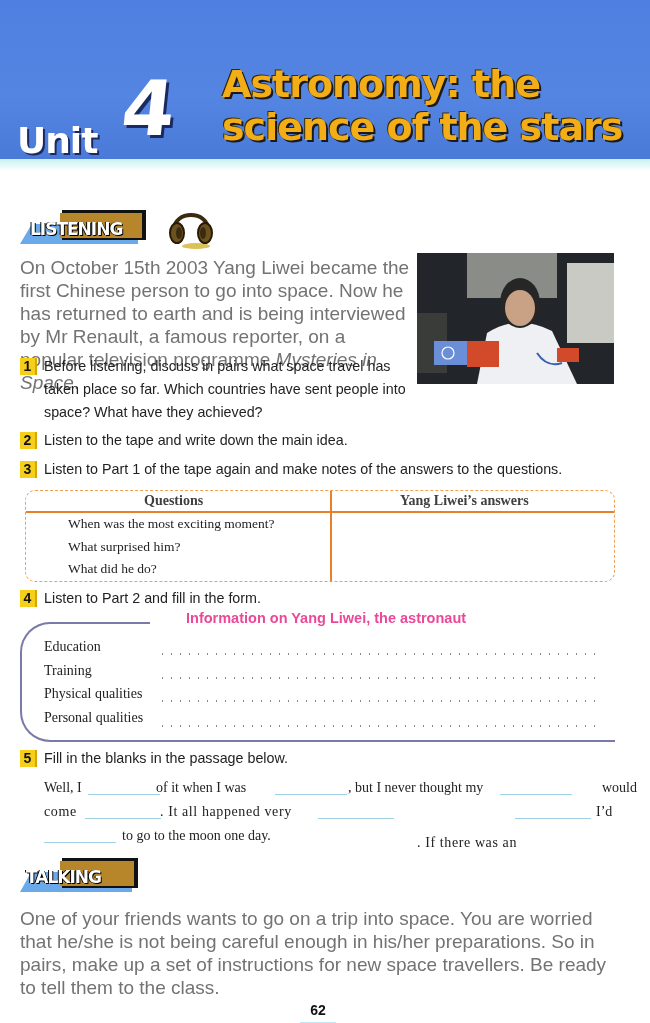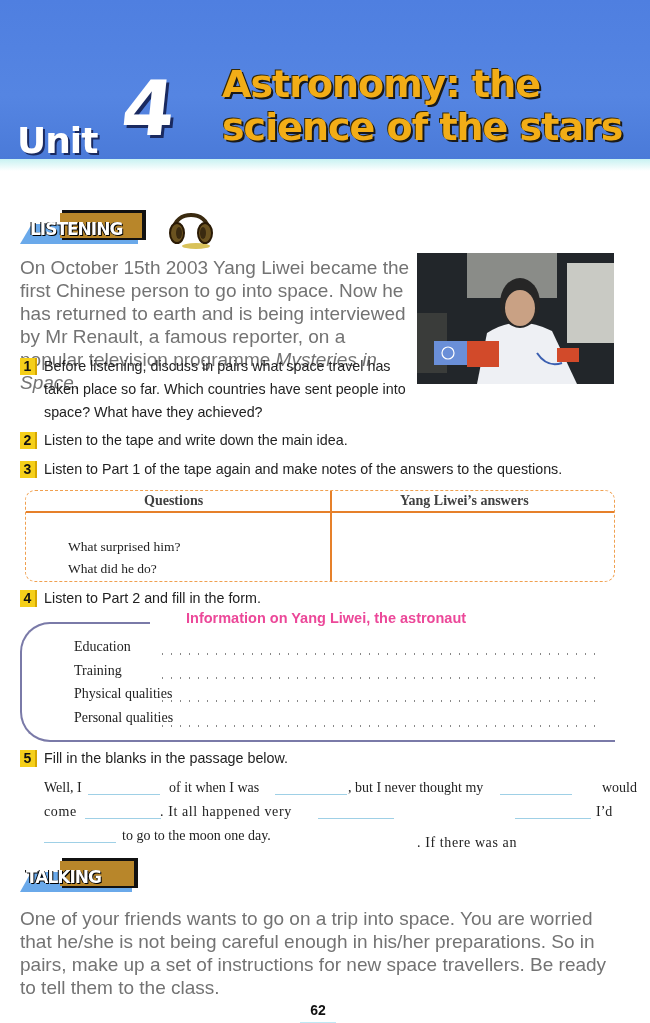--- a/index.html
+++ b/index.html
@@ -30,21 +30,21 @@
 
   .q-table { position:absolute; left:25px; top:490px; width:588px; height:90px; border:1.5px dashed #f0a050; border-radius:10px; }
   .q-head { position:absolute; left:0; top:0; width:100%; height:20px; border-bottom:2px solid #e6802a; }
   .q-col-div { position:absolute; left:304px; top:0; width:2px; height:90px; background:#e6802a; }
   .q-h { position:absolute; top:2px; font-family:"Liberation Serif", serif; font-weight:bold; font-size:14px; color:#404040; }
   .q-row { position:absolute; left:42px; font-family:"Liberation Serif", serif; font-size:13.5px; color:#222; }
 
   .info-box { position:absolute; left:20px; top:622px; width:593px; height:116px; border-left:2px solid #7a7aa8; border-bottom:2px solid #7a7aa8; border-top:2px solid #7a7aa8; border-radius:30px 0 0 30px; }
   .info-box-topmask { position:absolute; left:150px; top:616px; width:470px; height:10px; background:#fff; }
   .info-title { position:absolute; left:186px; top:610px; font-weight:bold; font-size:14.5px; color:#ec4899; }
-  .info-row { position:absolute; left:44px; font-family:"Liberation Serif", serif; font-size:14px; color:#222;margin-left:30px; }
+  .info-row { position:absolute; left:44px; font-family:"Liberation Serif", serif; font-size:14px; color:#222; }
   .dots { position:absolute; left:158px; width:445px; height:2px; background-image:radial-gradient(circle,#888 0.8px,transparent 1px); background-size:9px 2px; }
 
   .fill-line { position:absolute; font-family:"Liberation Serif", serif; font-size:14px; color:#222; white-space:nowrap; }
   .blank { position:absolute; height:1px; background:#9fd0e6; }
 
   .talk-text { left:20px; top:907px; width:600px; }
   .page-num { position:absolute; left:300px; top:1000px; width:36px; height:22px; font-weight:bold; font-size:14px; text-align:center; line-height:20px; color:#111; border-bottom:3px solid #bfe8f4; }
 </style>
 </head>
 <body>
@@ -108,20 +108,21 @@
 <div class="task" style="top:458px;width:620px;">
   <span class="num-box">3</span>
   <span class="task-text">Listen to Part 1 of the tape again and make notes of the answers to the questions.</span>
 </div>
 
 <div class="q-table">
   <div class="q-head"></div>
   <div class="q-col-div"></div>
   <div class="q-h" style="left:118px;">Questions</div>
   <div class="q-h" style="left:374px;">Yang Liwei’s answers</div>
+  <div class="q-row" style="top:25px;">When was the most exciting moment?</div>
   <div class="q-row" style="top:48px;font-family:Liberation Serif, serif;">What surprised him?</div>
   <div class="q-row" style="top:70px;">What did he do?</div>
 </div>
 
 <div class="task" style="top:587px;width:600px;">
   <span class="num-box">4</span>
   <span class="task-text">Listen to Part 2 and fill in the form.</span>
 </div>
 
 <div class="info-box"></div>
@@ -137,21 +138,21 @@
 <div class="dots" style="top:725px;"></div>
 
 <div class="task" style="top:747px;width:600px;">
   <span class="num-box">5</span>
   <span class="task-text">Fill in the blanks in the passage below.</span>
 </div>
 
 <div>
   <span class="fill-line" style="left:44px;top:780px;">Well, I</span>
   <div class="blank" style="left:88px;top:794px;width:72px;"></div>
-  <span class="fill-line" style="left:169px;top:780px;">of it when I was</span>
+  <span class="fill-line" style="left:156px;top:780px;">of it when I was</span>
   <div class="blank" style="left:275px;top:794px;width:72px;"></div>
   <span class="fill-line" style="left:348px;top:780px;">, but I never thought my</span>
   <div class="blank" style="left:500px;top:794px;width:72px;"></div>
   <span class="fill-line" style="left:578px;top:780px;margin-left:24px;">would</span>
 
   <span class="fill-line" style="left:44px;top:804px;letter-spacing:0.6px;">come</span>
   <div class="blank" style="left:85px;top:818px;width:76px;"></div>
   <span class="fill-line" style="left:160px;top:804px;letter-spacing:0.6px;">. It all happened very</span>
   <div class="blank" style="left:318px;top:818px;width:76px;"></div>
   <span class="fill-line" style="left:393px;top:835px;letter-spacing:0.6px;margin-left:24px;">. If there was an</span>

